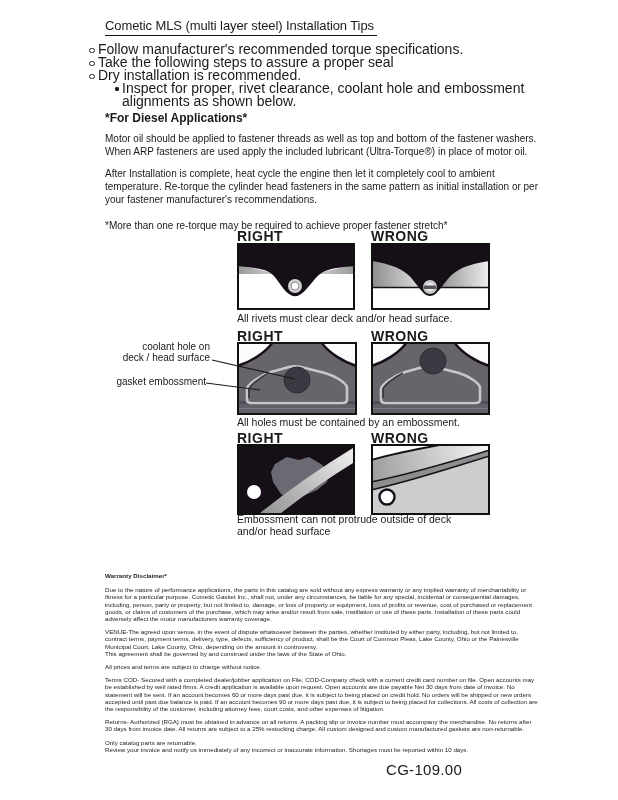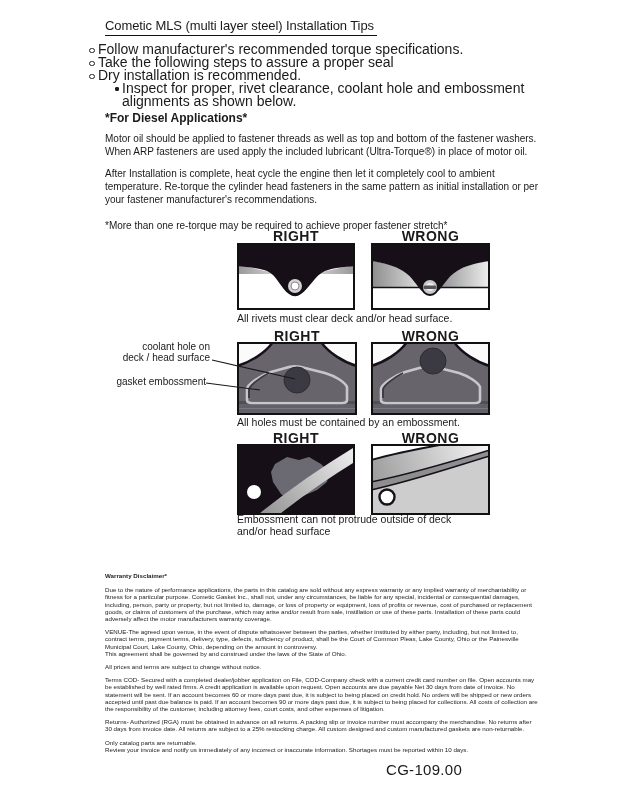--- a/index.html
+++ b/index.html
@@ -17,21 +17,21 @@
   .bullet{padding-left:10px;}
   .subbullet{padding-left:34px;}
   .b-marker{position:absolute;left:1px;top:4.5px;width:3.5px;height:3.5px;border:1px solid #222;border-radius:50%;}
   .s-marker{position:absolute;left:27px;top:5px;width:4px;height:4px;background:#1a1a1a;border-radius:50%;}
   
   .diesel{position:absolute;left:105px;top:112px;width:440px;font-size:10px;line-height:13px;}
   .diesel h2{margin:0 0 7px 0;font-size:12px;font-weight:bold;}
   .diesel p{margin:0 0 9px 0;}
   .diesel .note{margin-top:13px;}
   
-  .fig-h{position:absolute;font-size:14px;font-weight:bold;letter-spacing:.5px;text-align:center;}
+  .fig-h{position:absolute;font-size:14px;font-weight:bold;letter-spacing:.5px;text-align:left;}
   .panel{position:absolute;}
   .panel svg{display:block;}
   .fig-cap{position:absolute;left:237px;font-size:10.5px;line-height:12px;}
   .fig-lbl{position:absolute;font-size:10px;line-height:11px;text-align:right;}
   .leader{position:absolute;left:204px;top:352px;pointer-events:none;z-index:5;}
   
   .disclaimer{position:absolute;left:105px;top:572px;width:434px;font-size:6.2px;line-height:7.2px;color:#222;}
   .disclaimer .d-head{font-weight:bold;margin:0 0 7px 0;}
   .disclaimer p{margin:0 0 6px 0;}
   .disclaimer p.tight{margin:0;}

